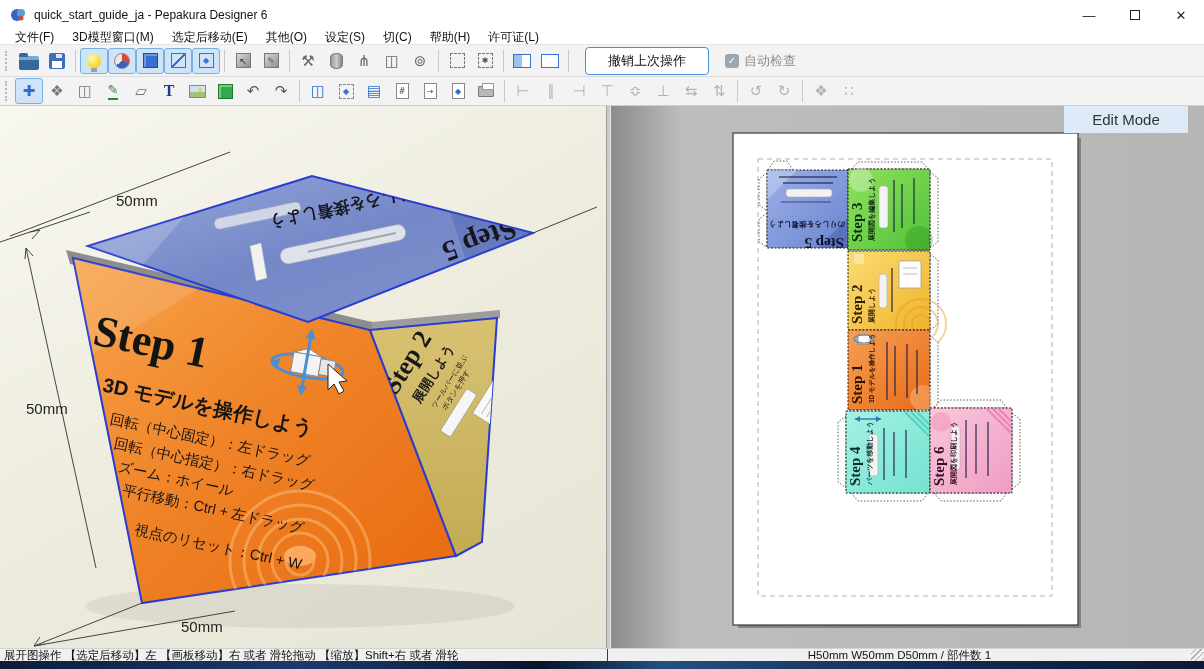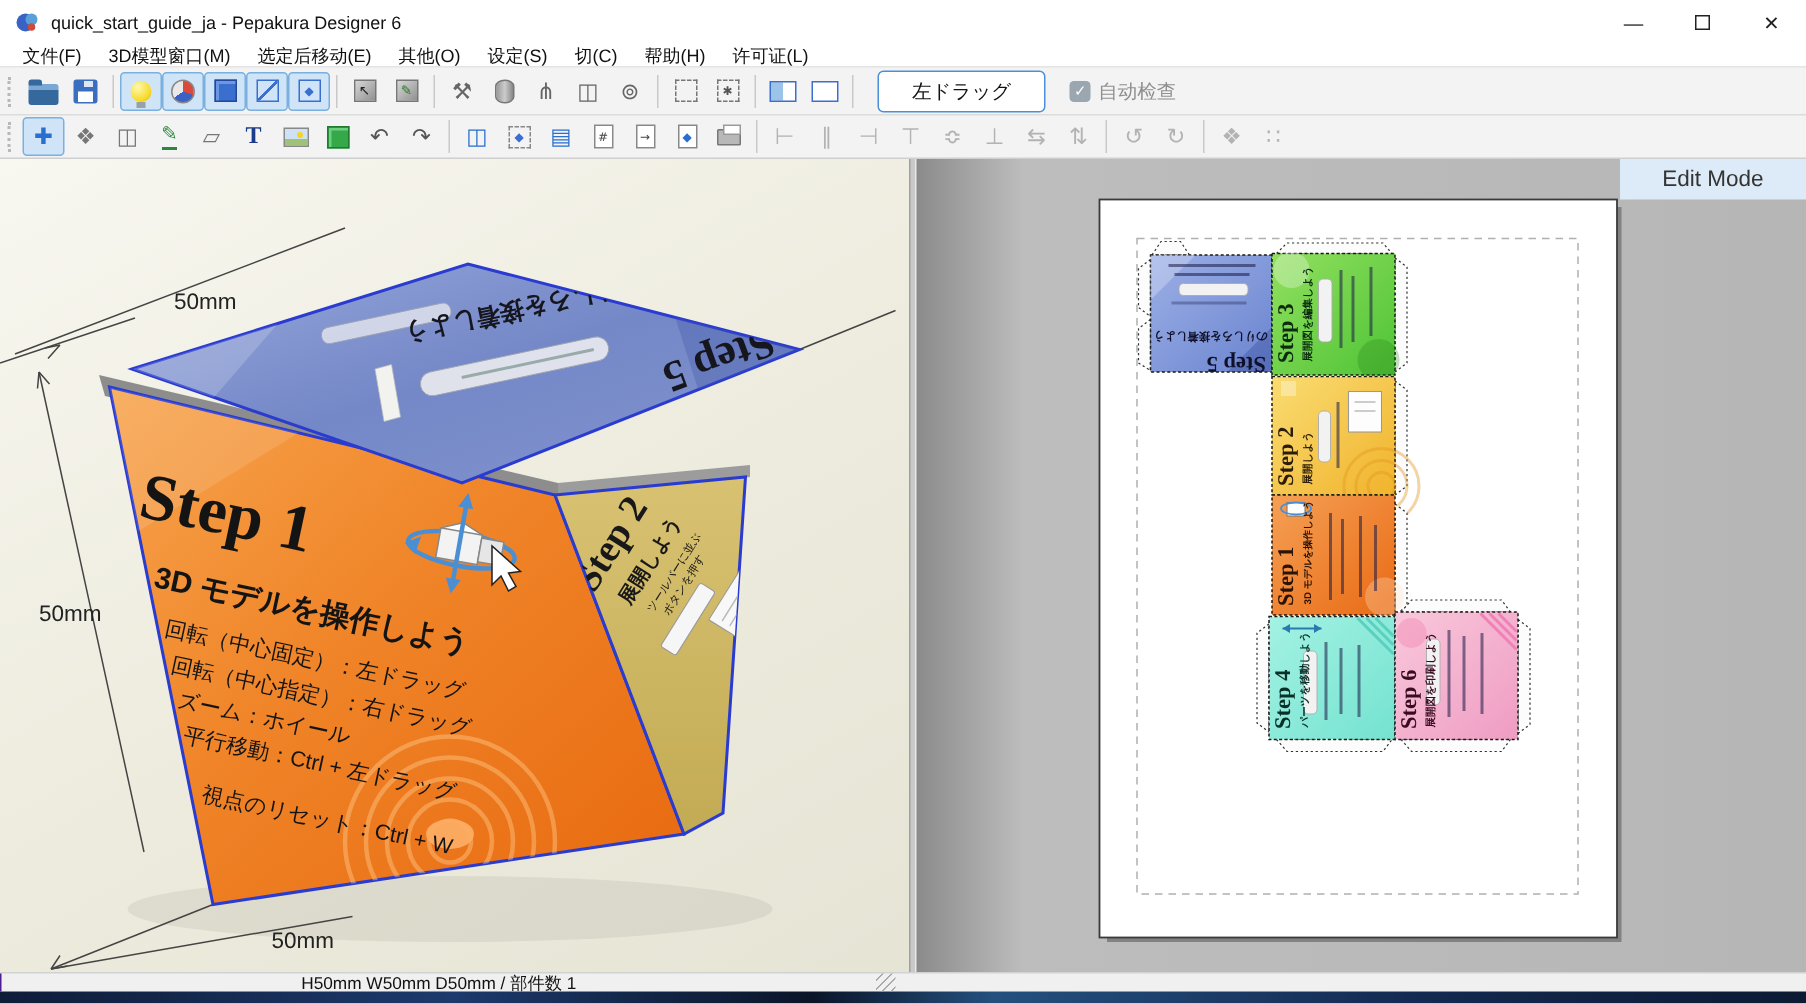--- a/index.html
+++ b/index.html
@@ -50,21 +50,21 @@
 .ic-printer::before{content:"";position:absolute;top:-4px;left:3px;width:10px;height:5px;background:#fff;border:1px solid #999}
 .ic-oval{width:13px;height:16px;background:linear-gradient(90deg,#999,#ccc,#888);border-radius:50%/28%;border:1px solid #777}
 .undo-btn{margin-left:12px;background:#fff;border:1px solid #4a90d9;border-radius:4px;padding:4px 22px;font-size:13px;color:#111;white-space:nowrap}
 .chk-wrap{display:flex;align-items:center;gap:5px;margin-left:16px;color:#8f8f8f;font-size:13px}
 .chk{width:14px;height:14px;background:#9aa7b0;border-radius:3px;color:#fff;font-size:10px;display:flex;align-items:center;justify-content:center}
 
 .main{display:flex;height:542px}
 .panel3d{width:606px;position:relative;background:linear-gradient(150deg,#f8f7f0,#edebdd 55%,#e6e4d5)}
 .splitter{width:5px;background:#c9c9c9;border-left:1px solid #a0a0a0;border-right:1px solid #e9e9e9}
 .panel2d{flex:1;position:relative;background:linear-gradient(90deg,#8b8b8b,#bdbdbd 12%,#b6b6b6)}
-.mode-tab{position:absolute;top:0;right:0;width:124px;height:27px;background:#dcebf7;display:flex;align-items:center;justify-content:center;font-size:15px;color:#333}
+.mode-tab{position:absolute;top:0;right:16px;width:124px;height:27px;background:#dcebf7;display:flex;align-items:center;justify-content:center;font-size:15px;color:#333}
 
 .statusbar{height:13px;display:flex;align-items:stretch;background:#f0f0f0;font-size:11.5px;border-top:1px solid #d2d2d2}
 .status-left{flex:1;padding:0 4px;display:flex;align-items:center;color:#111;white-space:nowrap;overflow:hidden}
 .status-right{width:584px;border-left:1px solid #4c1d95;display:flex;align-items:center;justify-content:center;color:#111;white-space:nowrap}
 .grip-corner{width:13px;background:repeating-linear-gradient(135deg,transparent 0 3px,#a9a9a9 3px 4px)}
 .taskbar-sliver{height:8px;background:linear-gradient(90deg,#0e1c38,#1d3a6c 25%,#0a1428 45%,#24507e 55%,#142a52 78%,#0c1a33)}
 svg text{font-family:"Liberation Sans",sans-serif}
 svg .serif{font-family:"Liberation Serif",serif;font-weight:bold}
 .flap{fill:#fcfcfc;stroke:#333;stroke-width:.8;stroke-dasharray:1.5 1.8}
 .pbody{stroke:#1a1a1a;stroke-width:1;stroke-dasharray:2 1.6}
@@ -164,21 +164,21 @@
       </span>
       <span class="tsep"></span>
       <span class="tbtn">
         <span class="ic ic-panes"></span>
       </span>
       <span class="tbtn">
         <span class="ic ic-pane"></span>
       </span>
     </span>
   <span class="tsep"></span>
-  <button class="undo-btn">左ドラッグ</button>
+  <button class="undo-btn">撤销上次操作</button>
   <span class="chk-wrap">
     <span class="chk">✓</span>
     <span>自动检查</span>
   </span>
 </div>
 <div class="toolbar" id="toolbar2">
   <span class="grip"></span>
   <span style="display:flex;align-items:center">
       <span class="tbtn active">
         <span class="ic" style="color: rgb(42, 111, 208);">✚</span>
@@ -553,16 +553,17 @@
         </g>
       </g>
     </svg>
     <div class="mode-tab">
       <span>Edit Mode</span>
     </div>
   </div>
 </div>
 
 <div class="statusbar">
+  <div class="status-left">展开图操作 【选定后移动】左 【画板移动】右 或者 滑轮拖动 【缩放】Shift+右 或者 滑轮</div>
   <div class="status-right">H50mm W50mm D50mm / 部件数 1</div>
   <div class="grip-corner"></div>
 </div>
 <div class="taskbar-sliver"></div>
 
 </body></html>

